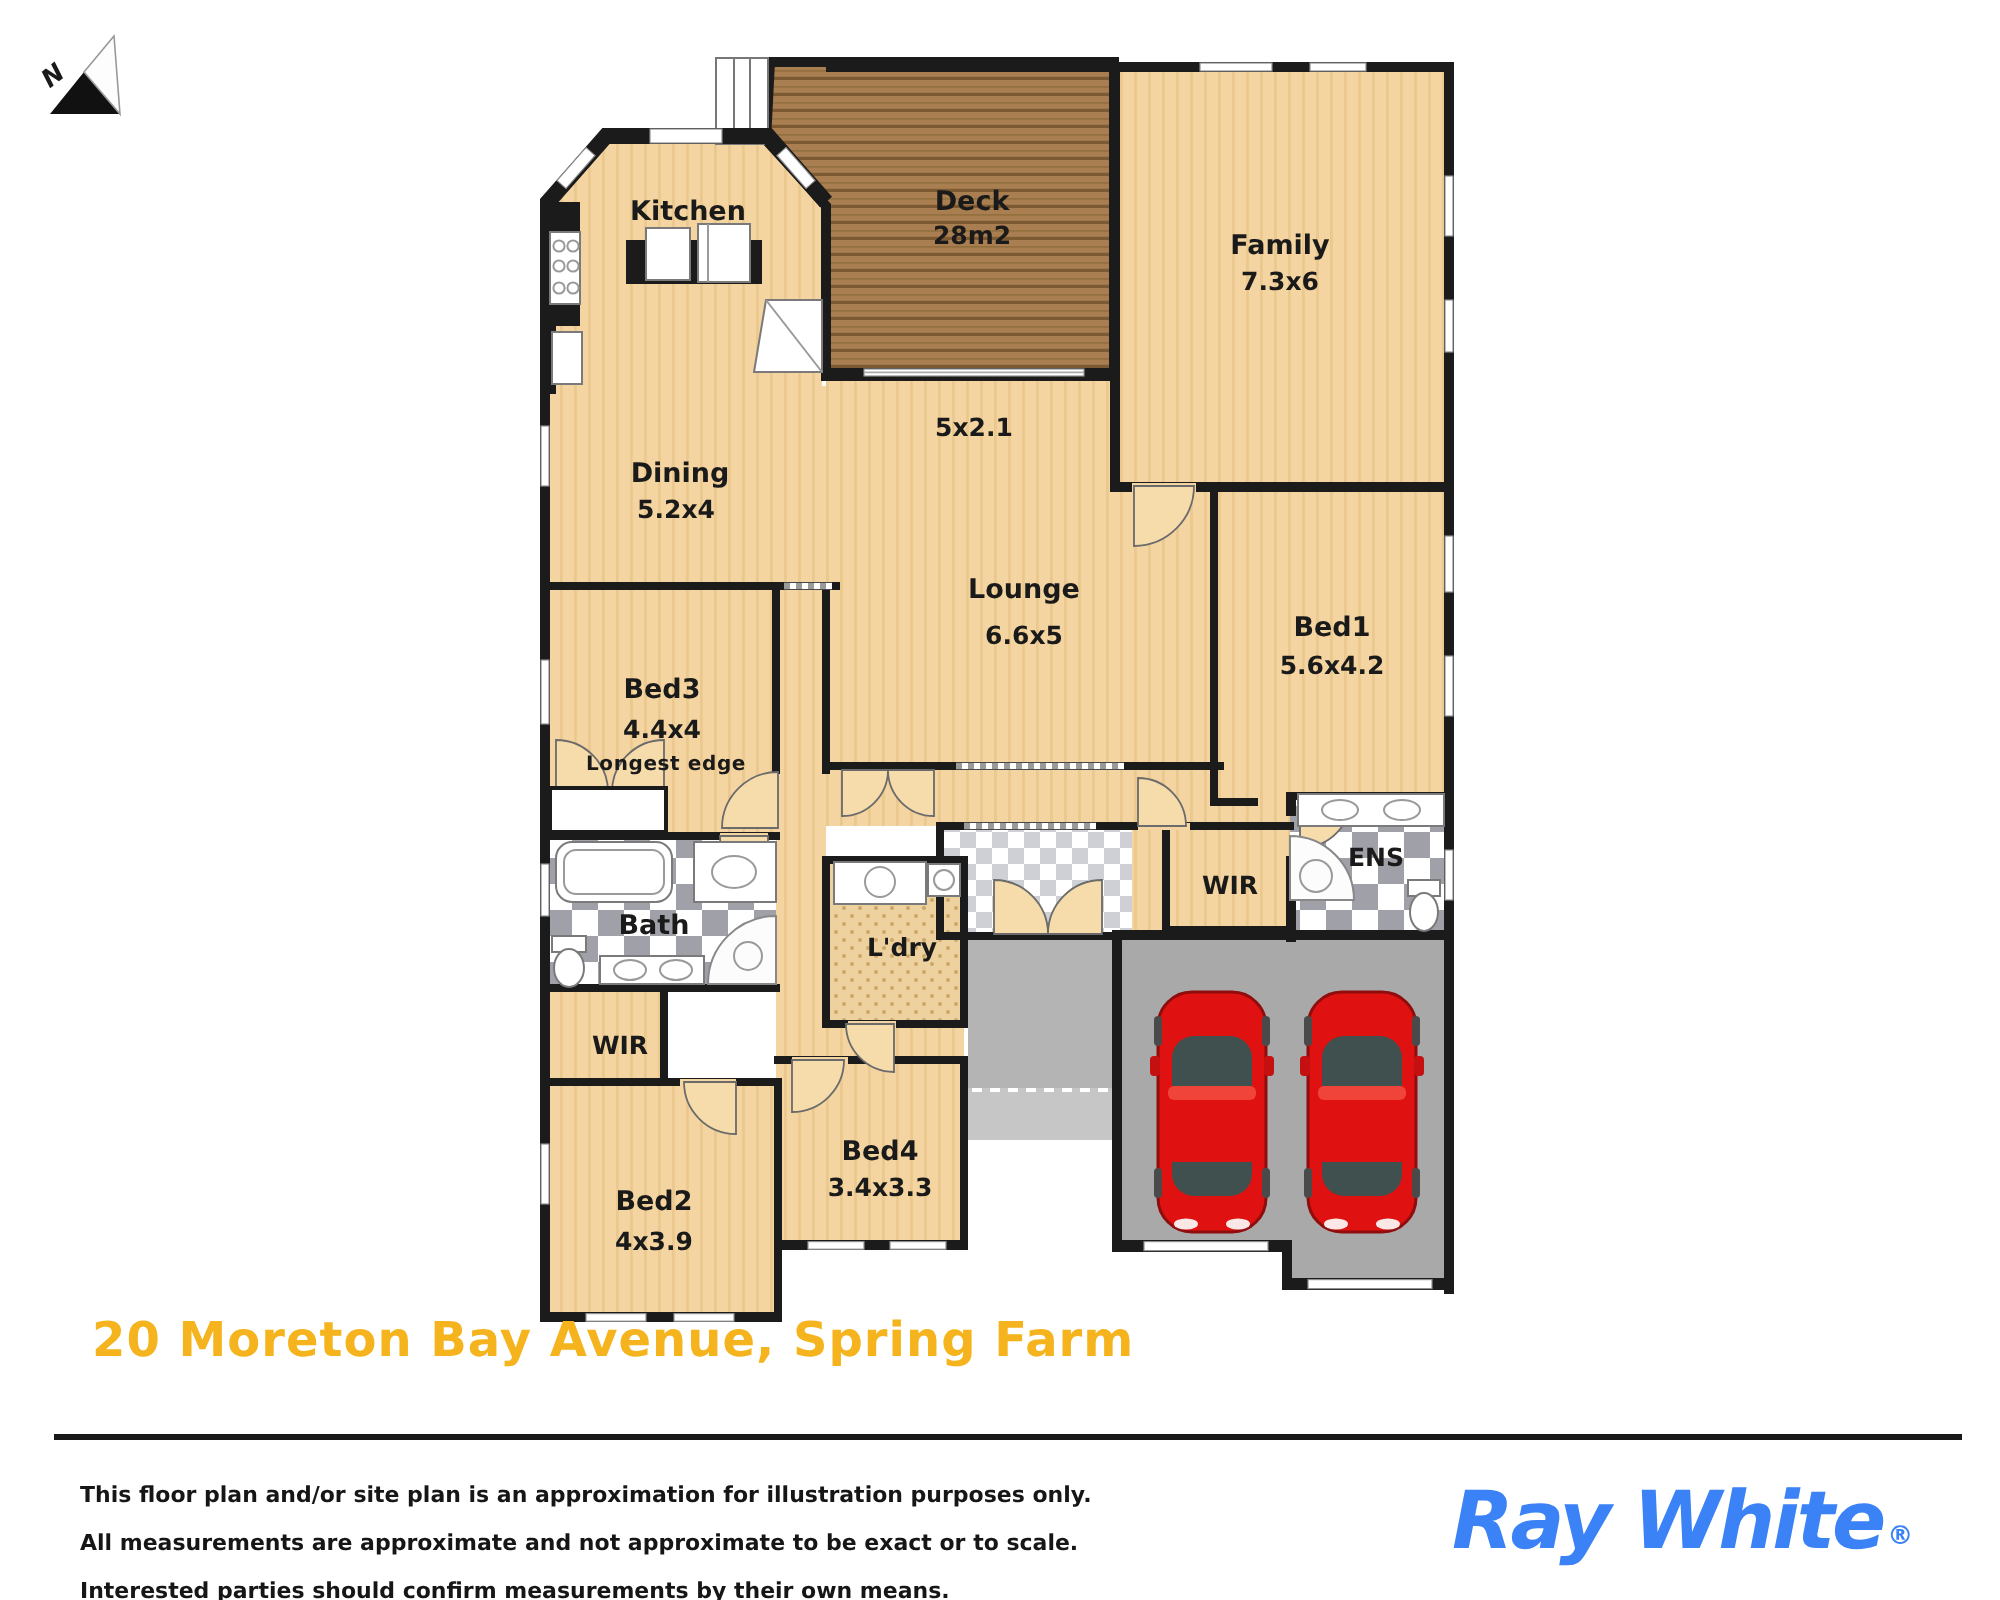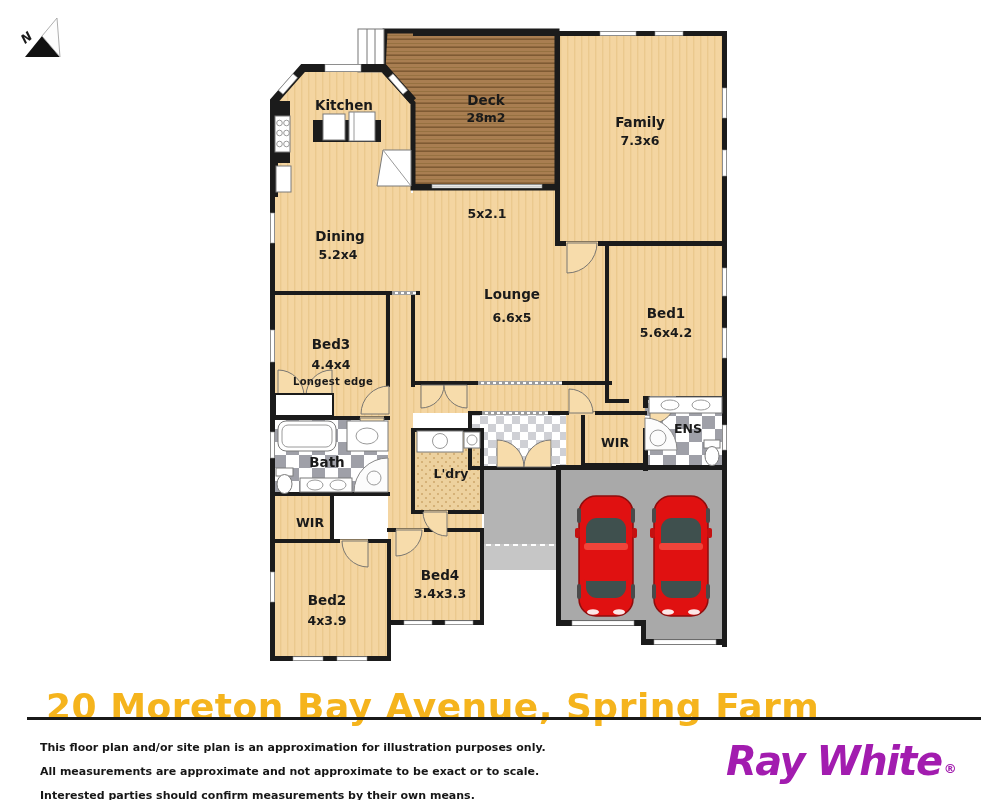--- a/index.html
+++ b/index.html
@@ -10,27 +10,27 @@
              fill:#1a1a1a;text-anchor:middle;}
   .t14{font-size:13.5px}
   .t13{font-size:12.5px}
   .t10{font-size:10px;letter-spacing:.3px}
   .wall{fill:#1b1b1b}
   .win{fill:#ffffff;stroke:#8f8f8f;stroke-width:.6}
   .gap{fill:#f4d5a1}
   .door{fill:#f7dcab;stroke:#6b6b6b;stroke-width:.9}
   .fx{fill:#ffffff;stroke:#7a7a7a;stroke-width:1}
   .fxl{fill:none;stroke:#9a9a9a;stroke-width:1}
-  .address{position:absolute;left:46px;top:686px;font-size:36px;font-weight:700;
+  .address{position:absolute;left:46px;top:656px;font-size:24px;font-weight:700;
            color:#f5b41d;letter-spacing:.5px;white-space:nowrap;}
   .rule{position:absolute;left:27px;top:717px;width:954px;height:3px;background:#191919;}
   .disc{position:absolute;left:40px;margin:0;font-size:11px;font-weight:700;color:#161616;white-space:nowrap;text-align:center;}
   .d0{top:741px}.d1{top:765px}.d2{top:789px}
   .brand{position:absolute;left:726px;top:738px;width:260px;font-size:40px;font-weight:700;
-         font-style:italic;color:#a21caf;letter-spacing:-1.5px;white-space:nowrap;}
+         font-style:italic;color:#3b82f6;letter-spacing:-1.5px;white-space:nowrap;}
   .reg{font-size:13px;font-style:normal;letter-spacing:0;vertical-align:2px;margin-left:2px;}
 </style>
 </head>
 <body>
 
 <svg class="plan" width="1000" height="680" viewBox="0 0 1000 680">
   <defs>
     <pattern id="floor" width="7" height="7" patternUnits="userSpaceOnUse">
       <rect width="7" height="7" fill="#f4d5a1"></rect>
         <rect width="1.4" height="7" fill="#ebc98e"></rect>

